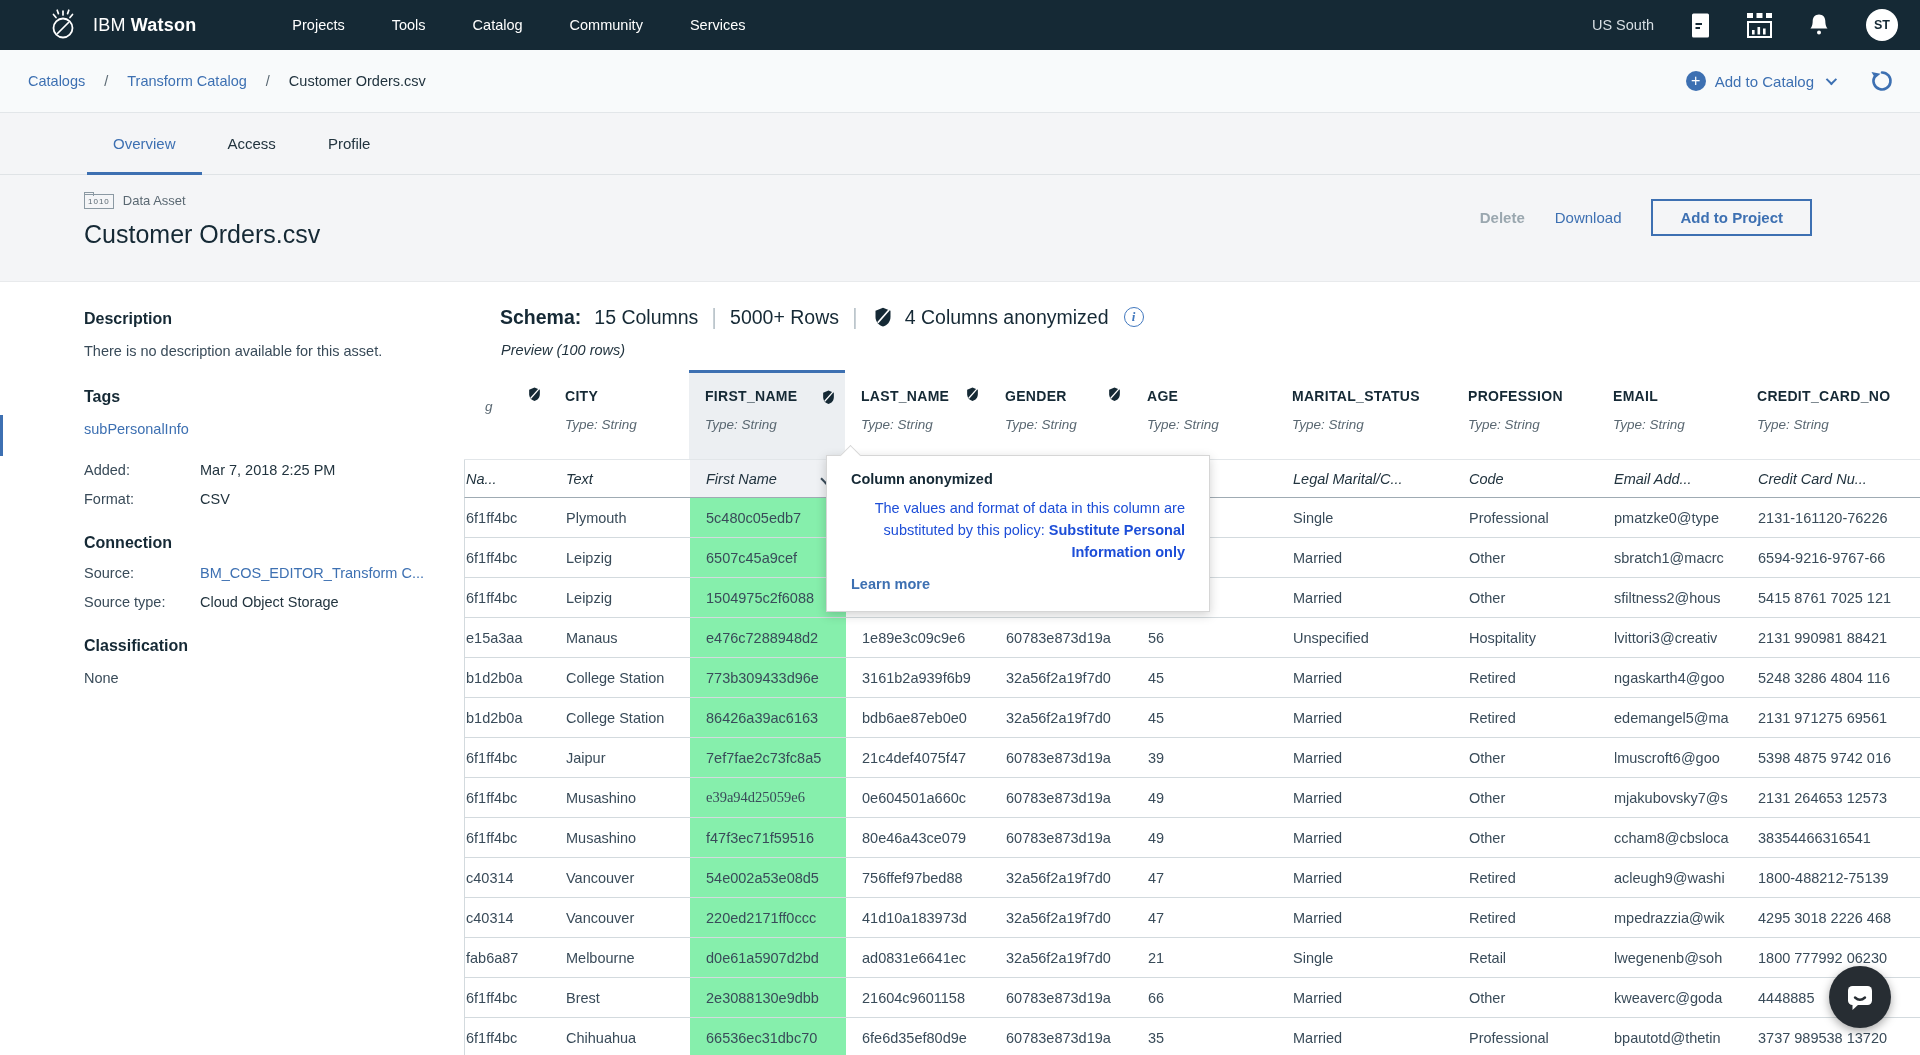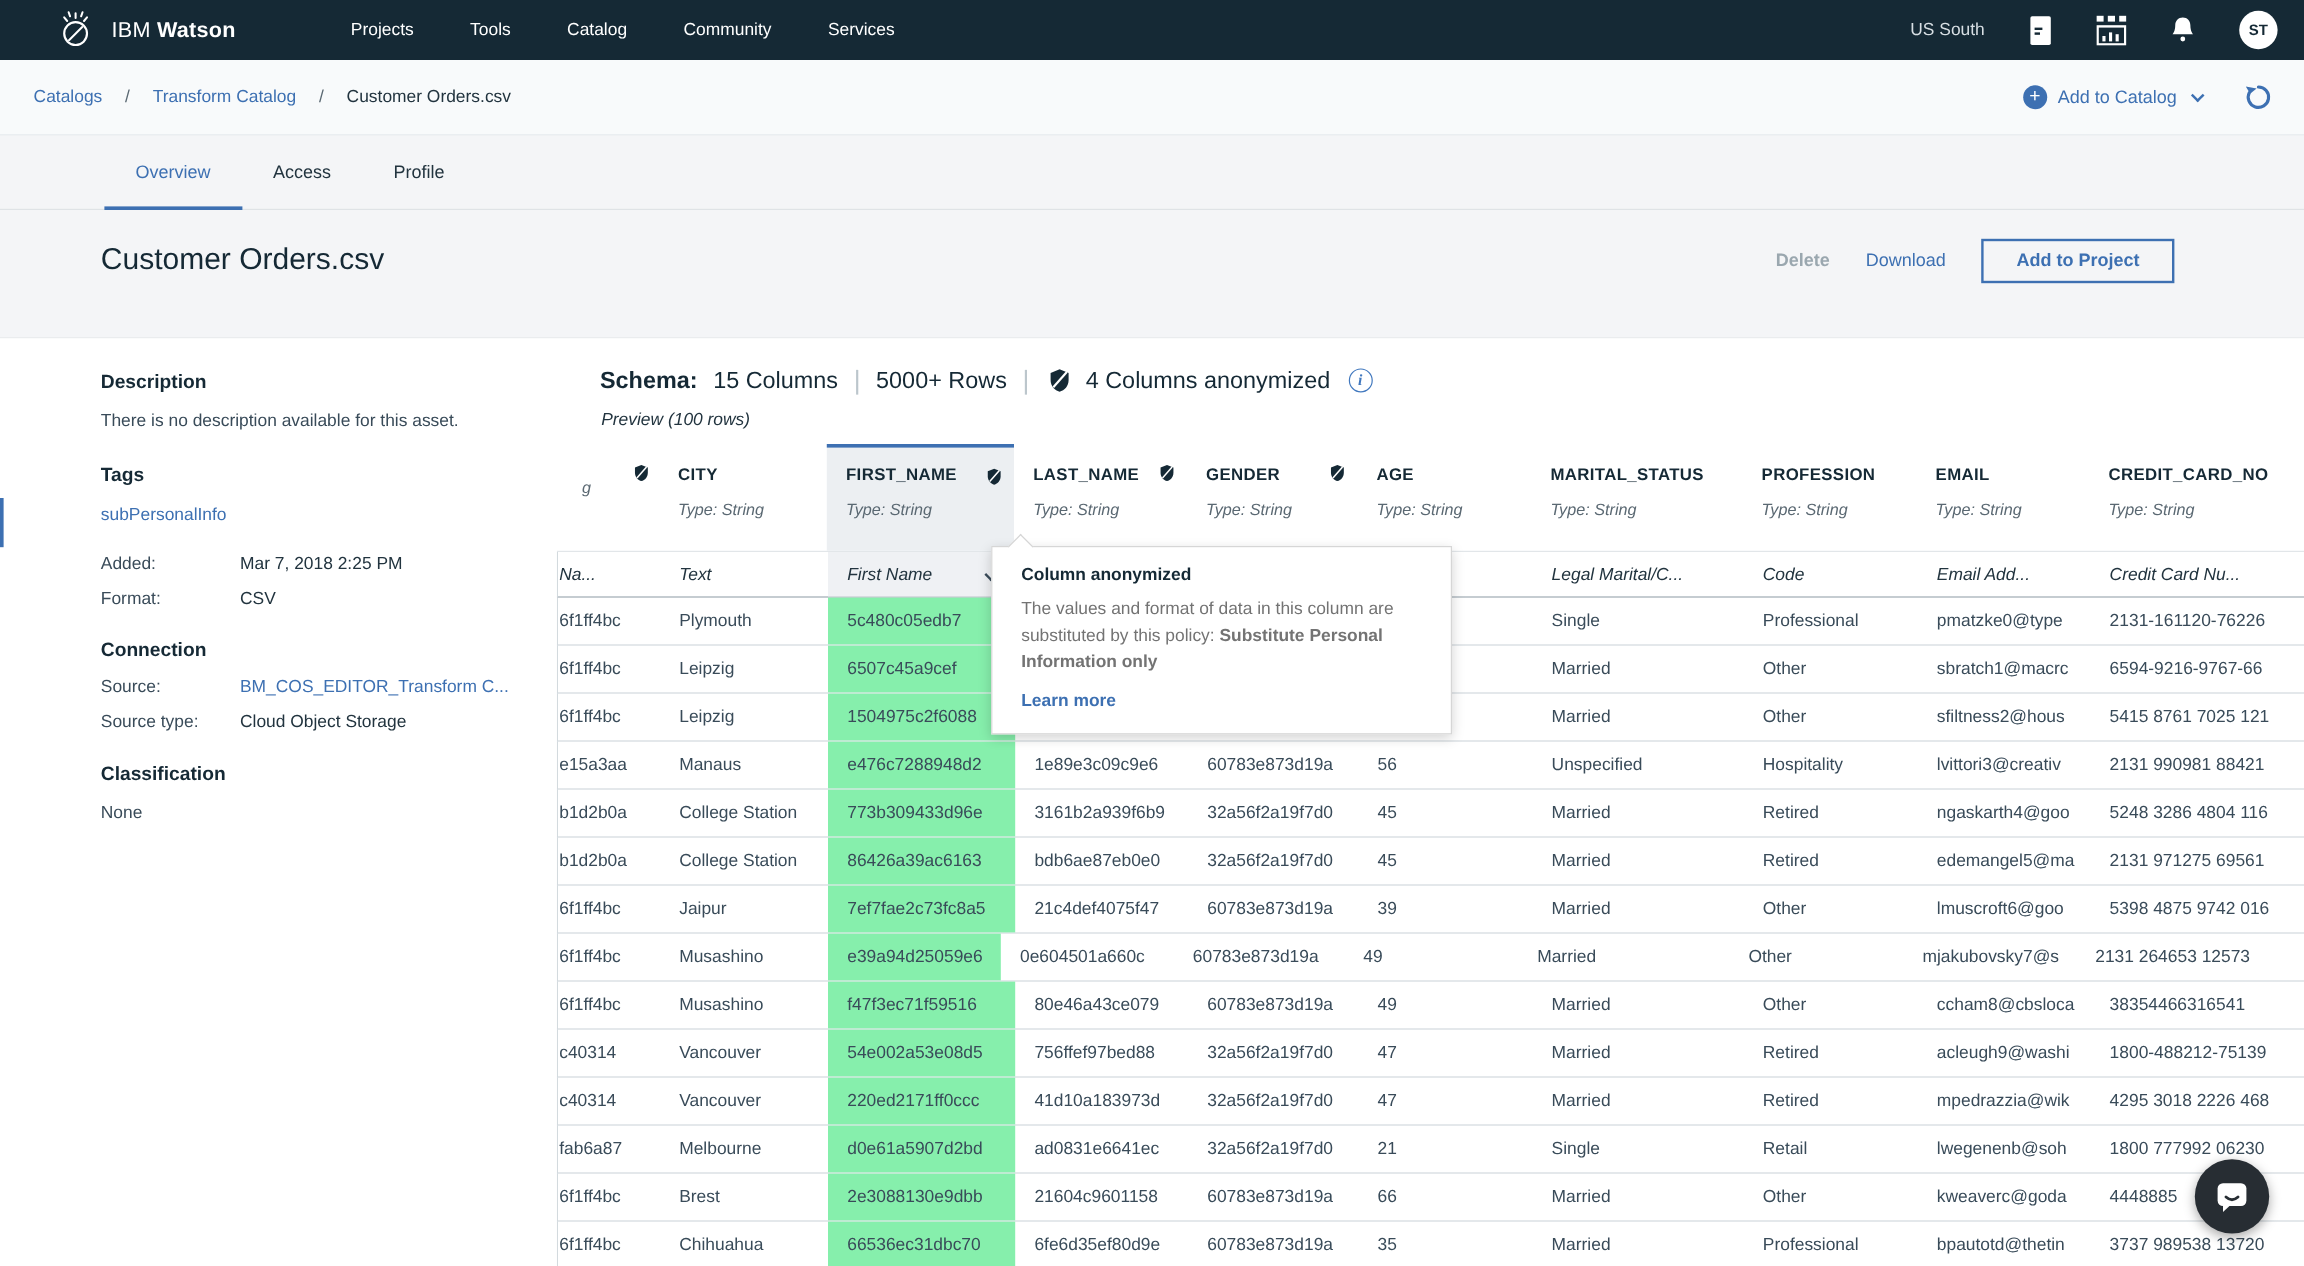--- a/index.html
+++ b/index.html
@@ -98,21 +98,21 @@
   .cell.sel { background:#86efac; }
   .cell.c0 { padding-left:1px; }
 
   
   .tooltip { position:absolute; left:826px; top:455px; width:384px; background:#fff;
     border:1px solid #d6d6d6; box-shadow:0 3px 10px rgba(0,0,0,.18);
     padding:15px 24px 18px; z-index:10; }
   .tooltip::before { content:""; position:absolute; top:-8px; left:16px; width:14px; height:14px;
     background:#fff; border-left:1px solid #d6d6d6; border-top:1px solid #d6d6d6; transform:rotate(45deg); }
   .tt-title { font-weight:700; font-size:14.5px; color:#152935; }
-  .tt-body { font-size:14.5px; color:#737373; margin-top:11px; line-height:1.5; }
+  .tt-body { font-size:14.5px; color:#1d4ed8; margin-top:11px; line-height:1.5;text-align:right; }
   .tt-link { color:#3d70b2; font-weight:700; font-size:14.5px; margin-top:13px; display:inline-block; cursor:pointer; }
 
   .leftbar { position:absolute; left:0; top:415px; width:3px; height:41px; background:#3d70b2; z-index:5; }
 
   .chat { position:absolute; left:1829px; top:966px; width:62px; height:62px; border-radius:50%;
     background:#272d33; box-shadow:0 3px 10px rgba(0,0,0,.35); display:flex; align-items:center;
     justify-content:center; z-index:20; cursor:pointer; }
 </style>
 </head>
 <body>
@@ -184,20 +184,24 @@
   </div>
 </div>
 
 <div class="headerarea">
   <div class="tabbar">
     <span class="tab active">Overview</span>
     <span class="tab">Access</span>
     <span class="tab">Profile</span>
   </div>
   <div class="titlerow">
+    <div class="asset-label">
+      <span class="asset-icon">1010</span>
+      <span>Data Asset</span>
+    </div>
     <div class="page-title">Customer Orders.csv</div>
     <div class="title-actions">
       <span class="act-delete">Delete</span>
       <span class="act-download">Download</span>
       <button class="act-primary">Add to Project</button>
     </div>
   </div>
 </div>
 
 <div class="content">
@@ -397,21 +401,21 @@
             <div class="cell" style="width: 142px;">60783e873d19a</div>
             <div class="cell" style="width: 145px;">39</div>
             <div class="cell" style="width: 176px;">Married</div>
             <div class="cell" style="width: 145px;">Other</div>
             <div class="cell" style="width: 144px;">lmuscroft6@goo</div>
             <div class="cell" style="width: 188px;">5398 4875 9742 016</div>
           </div>
           <div class="trow">
             <div class="cell c0" style="width: 85px;">6f1ff4bc</div>
             <div class="cell" style="width: 140px;">Musashino</div>
-            <div class="cell sel" style="width: 144px;">e39a94d25059e6</div>
+            <div class="cell sel" style="width: 156px; font-family: Liberation Serif, serif;">e39a94d25059e6</div>
             <div class="cell" style="width: 144px;">0e604501a660c</div>
             <div class="cell" style="width: 142px;">60783e873d19a</div>
             <div class="cell" style="width: 145px;">49</div>
             <div class="cell" style="width: 176px;">Married</div>
             <div class="cell" style="width: 145px;">Other</div>
             <div class="cell" style="width: 144px;">mjakubovsky7@s</div>
             <div class="cell" style="width: 188px;">2131 264653 12573</div>
           </div>
           <div class="trow">
             <div class="cell c0" style="width: 85px;">6f1ff4bc</div>

